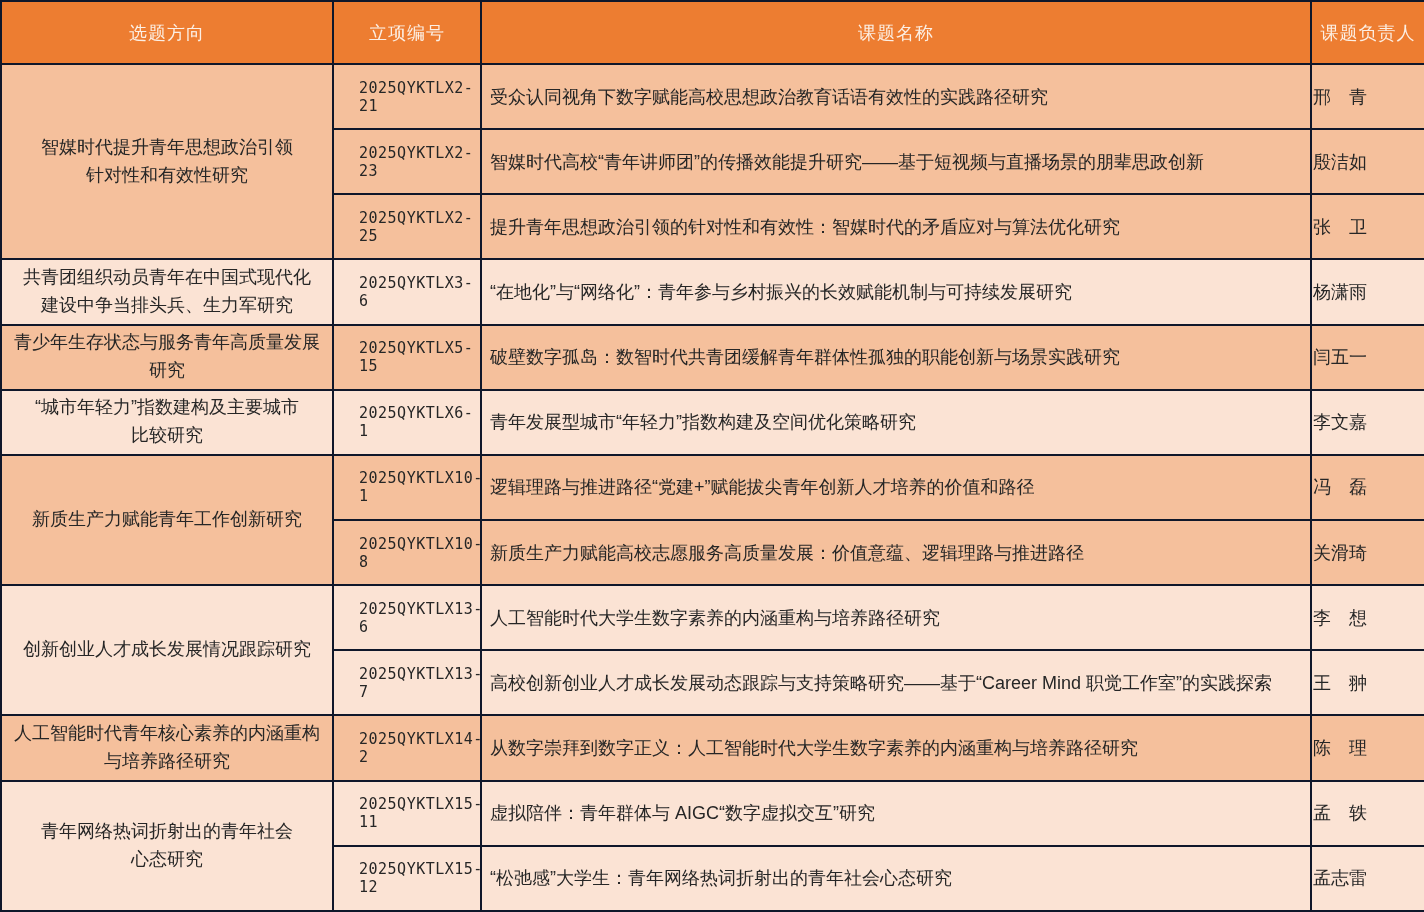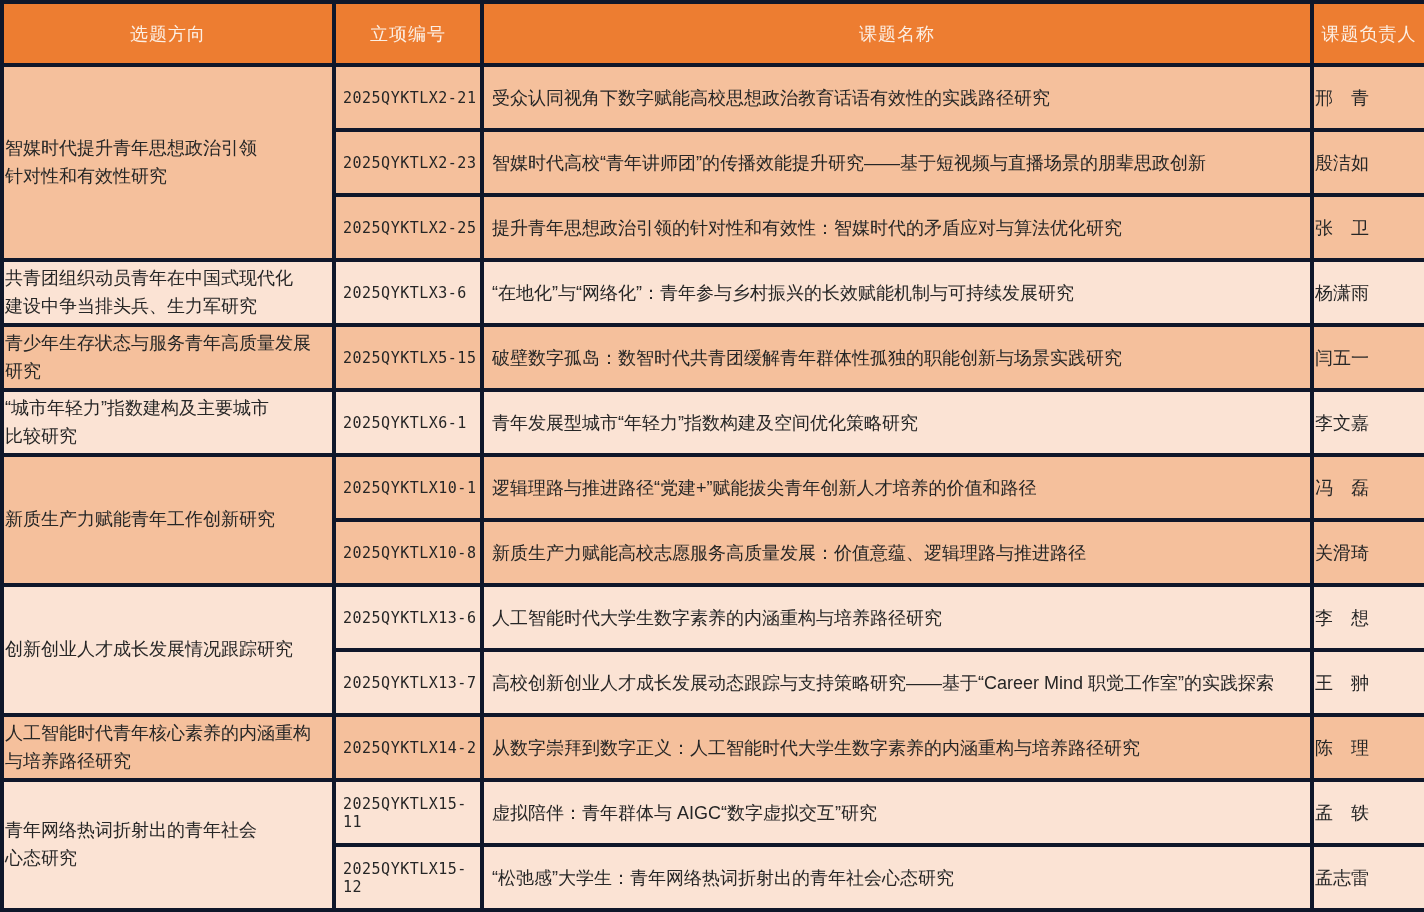--- a/index.html
+++ b/index.html
@@ -18,48 +18,49 @@
     border-collapse: collapse;
     table-layout: fixed;
     width: 1424px;
     height: 912px;
   }
   col.c-dir    { width: 332px; }
   col.c-code   { width: 148px; }
   col.c-title  { width: 830px; }
   col.c-leader { width: 114px; }
   th, td {
-    border: 4px solid #0f172a;
+    border: 2px solid #0f172a;
     overflow: hidden;
     vertical-align: middle;
   }
   thead tr { height: 63px; }
   tbody tr { height: 65px; }
   th {
     background: #ED7D31;
     color: #FCEFE4;
     font-weight: normal;
     font-size: 18px;
     text-align: center;
     letter-spacing: 1px;
   }
   td {
     color: #262626;
     font-size: 18px;
   }
   tr.band-dark  td { background: #F5C09C; }
   tr.band-light td { background: #FBE3D4; }
   td.cell-dir {
+    text-align: center;
     white-space: pre-line;
     line-height: 1.55;
   }
   td.cell-code {
     font-family: "DejaVu Sans Mono", monospace;
     font-size: 15px;
-    padding-left: 7px;
+    padding-left: 25px;
     letter-spacing: 0.5px;
   }
   td.cell-title {
     padding-left: 8px;
     padding-right: 16px;
     white-space: nowrap;
   }
   td.cell-leader {
     text-align: left;
   }

